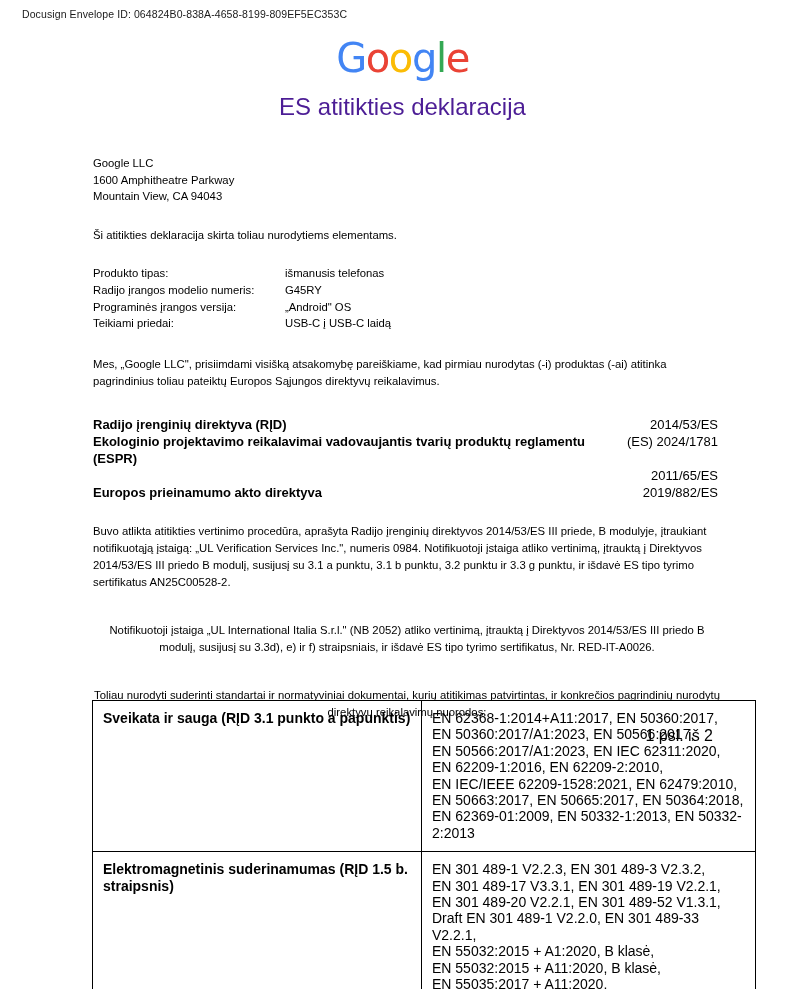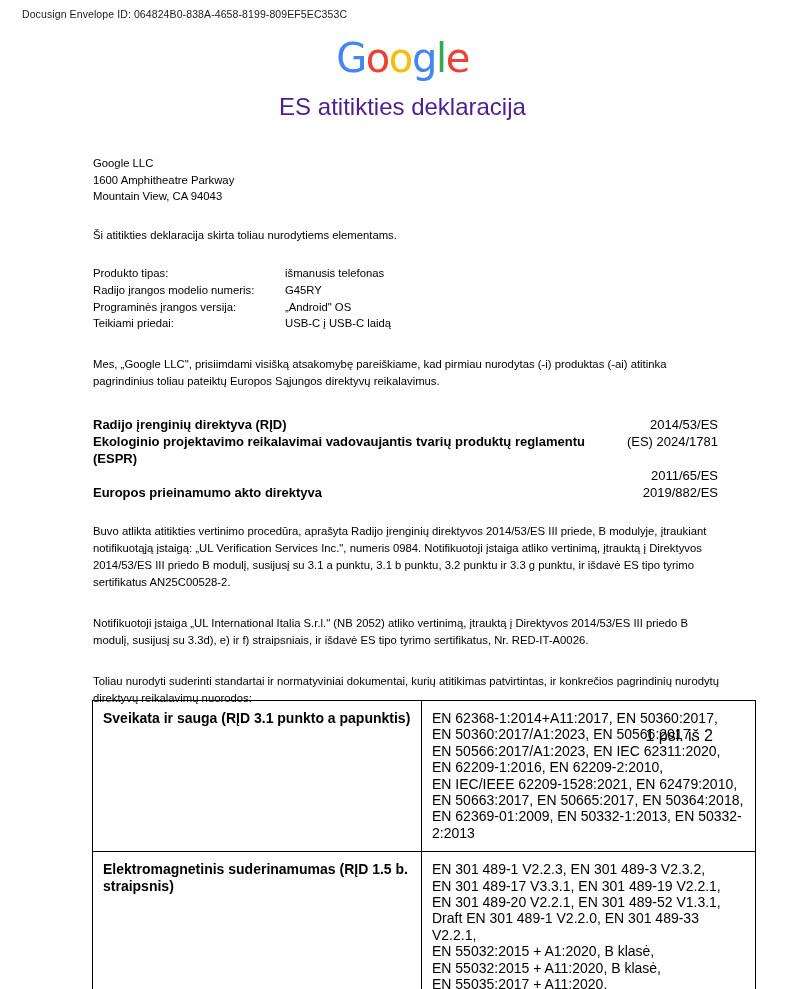--- a/index.html
+++ b/index.html
@@ -122,21 +122,21 @@
     font-weight: normal;
     width: 118px;
   }
 
   .para {
     margin-top: 22px;
     font-size: 11.3px;
     line-height: 17px;
     width: 628px;
   }
-  .para.tight { margin-top: 24px; }
+  .para.tight { margin-top: 31px; text-align: center; }
 
   .std-table {
     position: absolute;
     left: 92px;
     top: 700px;
     width: 621px;
     border-collapse: collapse;
     table-layout: fixed;
   }
   .std-table td {

